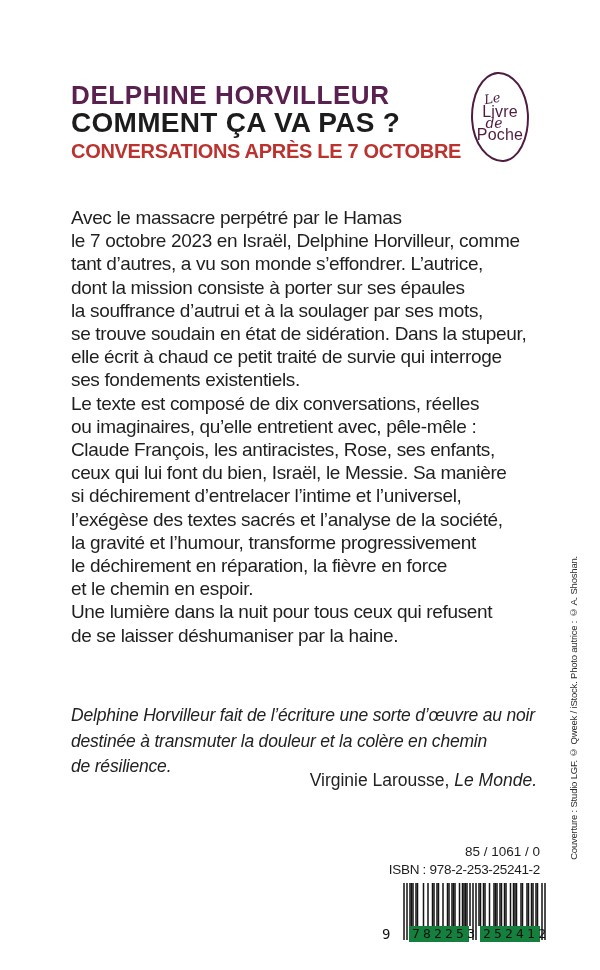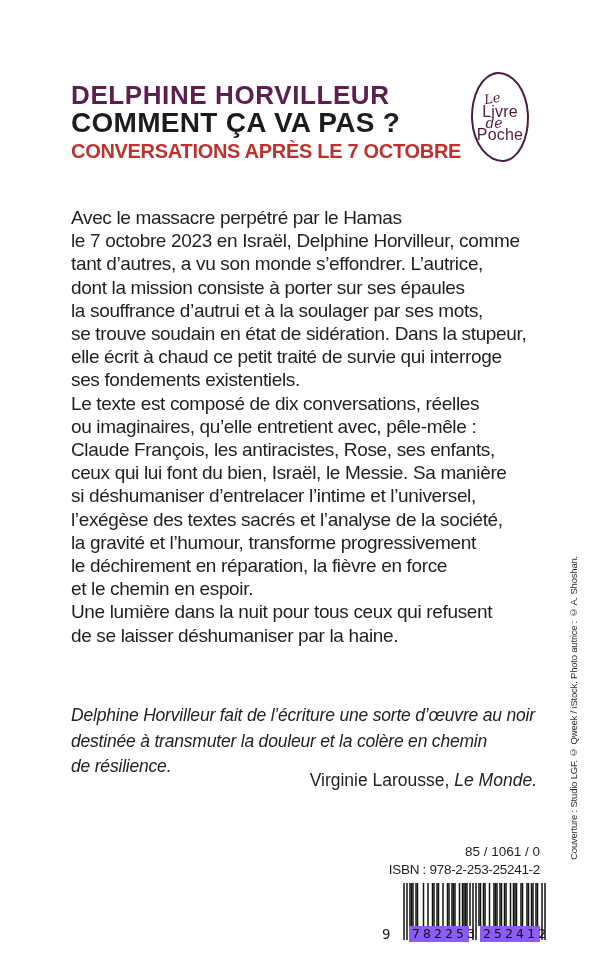--- a/index.html
+++ b/index.html
@@ -73,21 +73,21 @@
     background:#fff;
   }
   .bc-nine {
     position:absolute; left:2px; bottom:1px;
     font-family:"DejaVu Sans Mono", monospace; font-size:14px; color:#111;
   }
   .bc-bars { position:absolute; left:23px; top:0; }
   .bc-bars rect { fill:#131313; }
   .bc-group {
     position:absolute; top:43px; height:16px;
-    background:#8b5cf6; font-family:"DejaVu Sans Mono", monospace;
+    background:#15803d; font-family:"DejaVu Sans Mono", monospace;
     font-size:13px; letter-spacing:3.2px; color:#111;
     padding-left:3px; line-height:16px;
   }
   .bc-g1 { left:29px;  width:60px; }
   .bc-g2 { left:100px; width:60px; }
   
   .credits {
     position:absolute; right:21px; bottom:110px;
     writing-mode:vertical-rl; transform:rotate(180deg);
     font-size:9.5px; letter-spacing:-0.2px; color:#2a2a2a; white-space:nowrap;
@@ -117,21 +117,21 @@
       <div class="line">tant d’autres, a vu son monde s’effondrer. L’autrice,</div>
       <div class="line">dont la mission consiste à porter sur ses épaules</div>
       <div class="line">la souffrance d’autrui et à la soulager par ses mots,</div>
       <div class="line">se trouve soudain en état de sidération. Dans la stupeur,</div>
       <div class="line">elle écrit à chaud ce petit traité de survie qui interroge</div>
       <div class="line">ses fondements existentiels.</div>
       <div class="line">Le texte est composé de dix conversations, réelles</div>
       <div class="line">ou imaginaires, qu’elle entretient avec, pêle-mêle :</div>
       <div class="line">Claude François, les antiracistes, Rose, ses enfants,</div>
       <div class="line">ceux qui lui font du bien, Israël, le Messie. Sa manière</div>
-      <div class="line">si déshumaniser d’entrelacer l’intime et l’universel,</div>
+      <div class="line">si déchirement d’entrelacer l’intime et l’universel,</div>
       <div class="line">l’exégèse des textes sacrés et l’analyse de la société,</div>
       <div class="line">la gravité et l’humour, transforme progressivement</div>
       <div class="line">le déchirement en réparation, la fièvre en force</div>
       <div class="line">et le chemin en espoir.</div>
       <div class="line">Une lumière dans la nuit pour tous ceux qui refusent</div>
       <div class="line">de se laisser déshumaniser par la haine.</div>
     </div>
 
   <div class="review">
 

